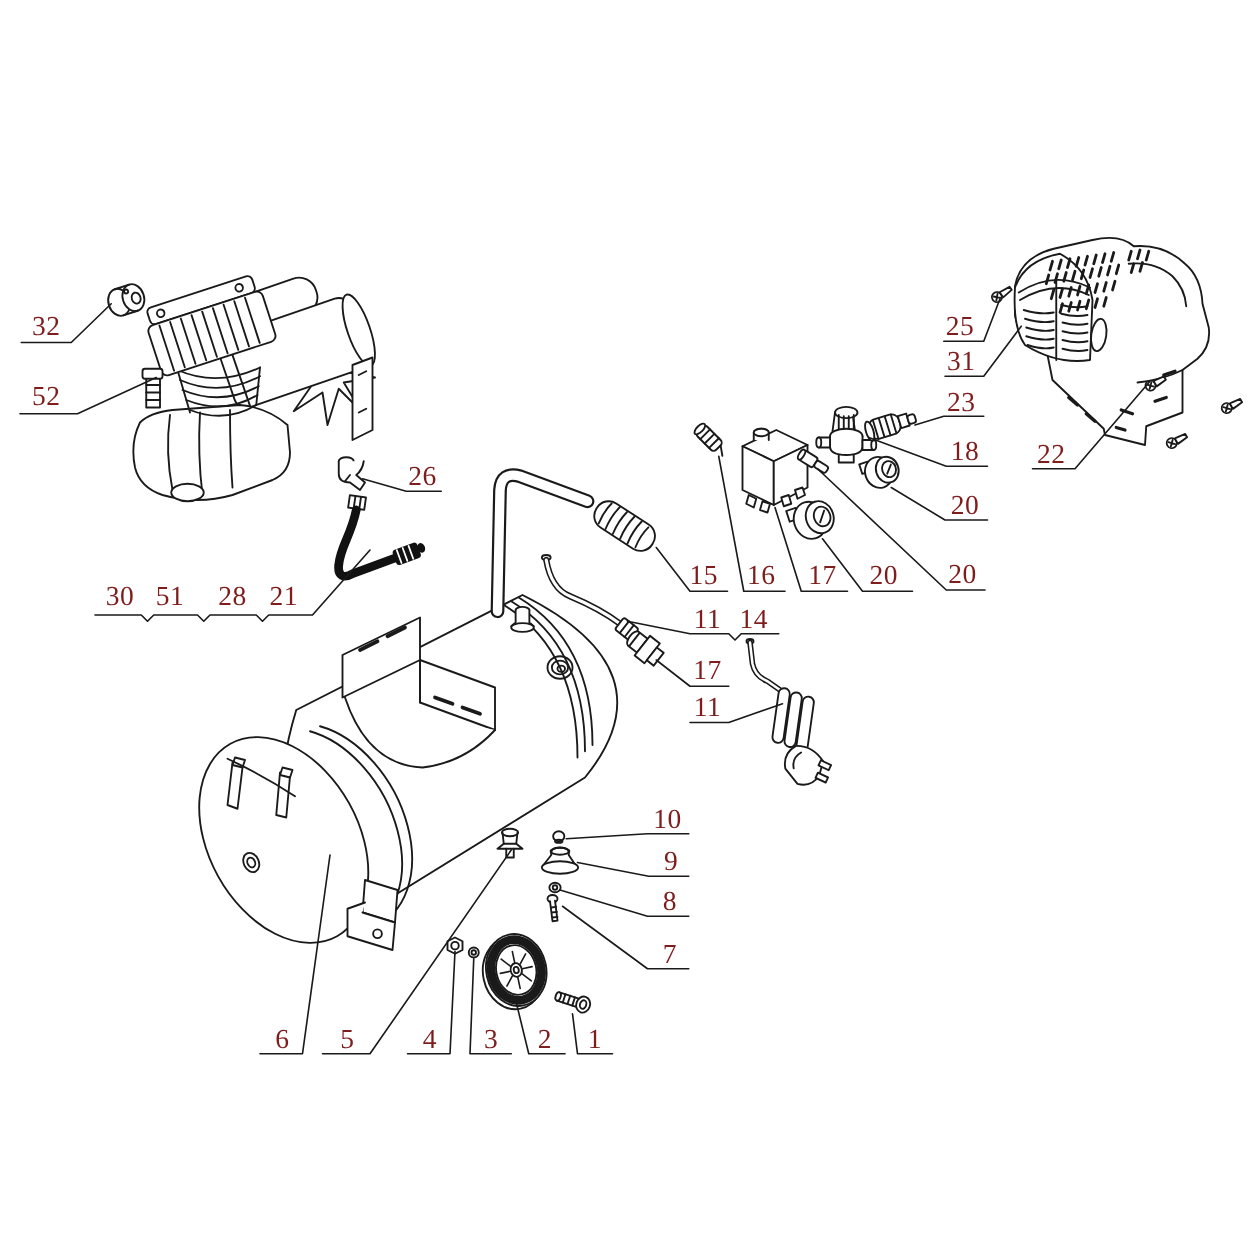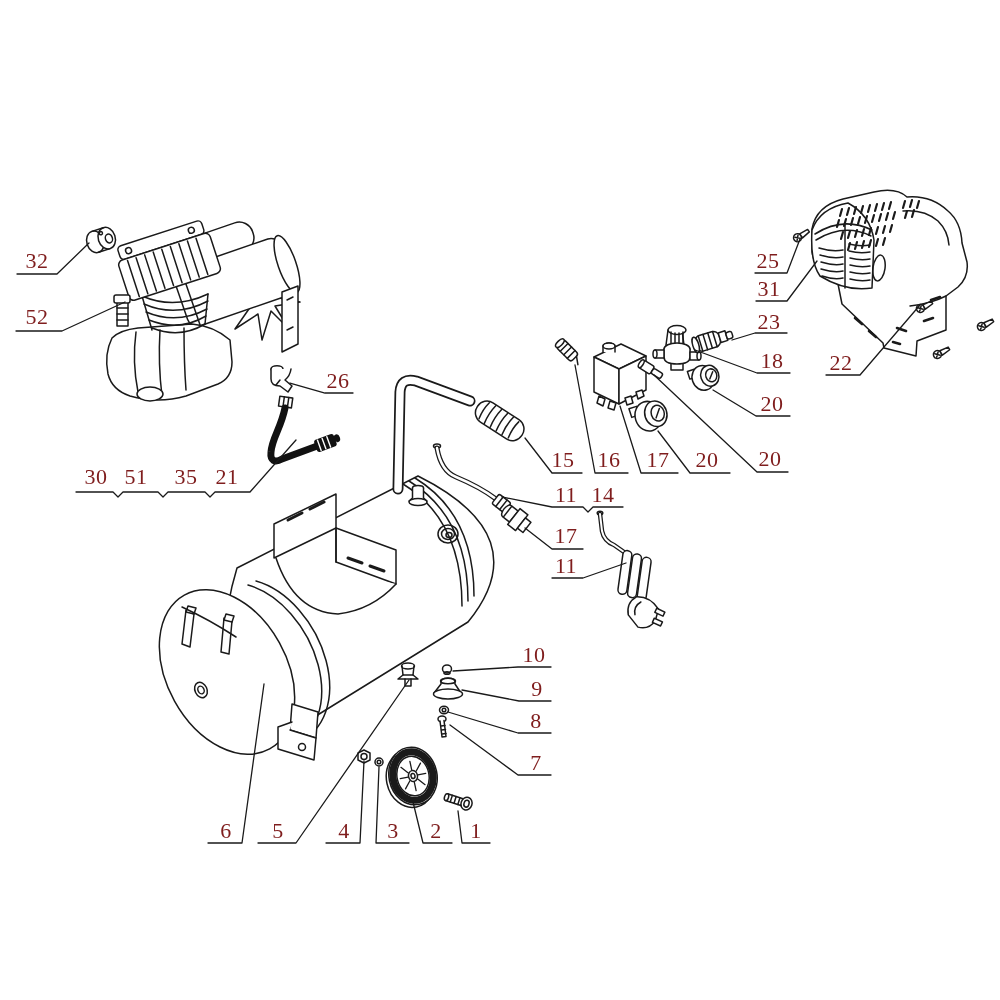--- a/index.html
+++ b/index.html
@@ -425,19 +425,19 @@
 <div class="callout" style="left:707px;top:449px">20</div>
 <div class="callout" style="left:770px;top:448px">20</div>
 <div class="callout" style="left:772px;top:393px">20</div>
 <div class="callout" style="left:772px;top:350px">18</div>
 <div class="callout" style="left:841px;top:352px">22</div>
 <div class="callout" style="left:769px;top:311px">23</div>
 <div class="callout" style="left:769px;top:278px">31</div>
 <div class="callout" style="left:768px;top:250px">25</div>
 <div class="callout" style="left:338px;top:370px">26</div>
 <div class="callout" style="left:227px;top:466px">21</div>
-<div class="callout" style="left:186px;top:466px">35</div>
+<div class="callout" style="left:186px;top:466px">28</div>
 <div class="callout" style="left:136px;top:466px">51</div>
 <div class="callout" style="left:96px;top:466px">30</div>
 <div class="callout" style="left:37px;top:306px">52</div>
 <div class="callout" style="left:37px;top:250px">32</div>
 
 </div>
 
 </body></html>

